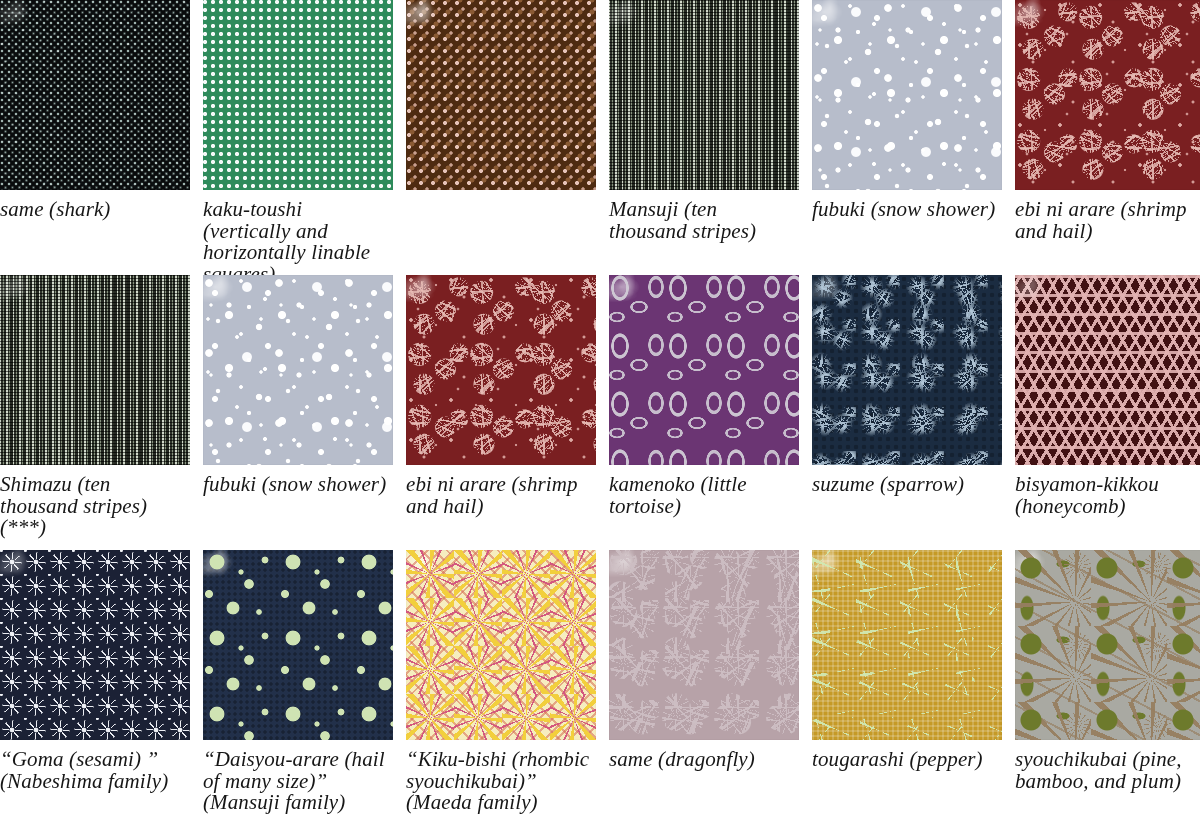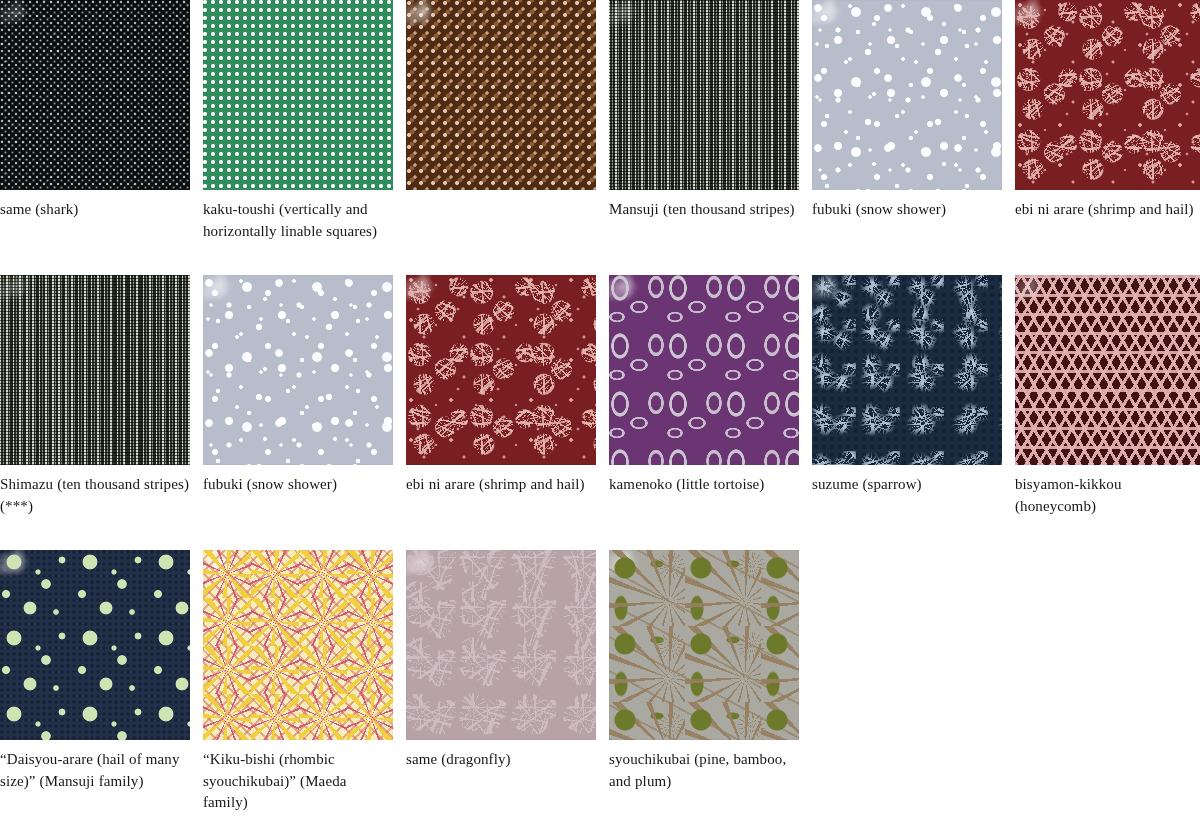--- a/index.html
+++ b/index.html
@@ -42,26 +42,27 @@
     pointer-events: none;
     background:
       radial-gradient(ellipse 26px 16px at 24px 26px, rgba(255,255,255,0.55), rgba(255,255,255,0) 72%),
       radial-gradient(ellipse 12px 26px at 30px 22px, rgba(255,255,255,0.42), rgba(255,255,255,0) 70%),
       radial-gradient(ellipse 30px 10px at 18px 34px, rgba(255,255,255,0.30), rgba(255,255,255,0) 75%);
     mix-blend-mode: screen;
     opacity: 0.85;
   }
   .swatch.dark-glare .glare { opacity: 0.5; }
   .caption {
-    font-size: 15px;
+    font-size: 21px;
     line-height: 21.5px;
     padding-top: 9px;
     padding-right: 12px;
     letter-spacing: 0.1px;
     word-spacing: 0.2px;
+    font-style: italic;
   }
 
   
 
   
   .p-same {
     background-color: #0d1113;
     background-image:
       radial-gradient(circle at 2px 2px, #b9c9c6 1.05px, rgba(185,201,198,0) 1.7px),
       radial-gradient(circle at 2px 2px, #a8bab7 0.95px, rgba(168,186,183,0) 1.6px);
@@ -455,36 +456,48 @@
       </div>
       <div class="caption">suzume (sparrow)</div>
     </div>
     <div class="cell">
       <div class="swatch p-bisyamon dark-glare">
         <div class="glare"></div>
       </div>
       <div class="caption">bisyamon-kikkou (honeycomb)</div>
     </div>
     <div class="cell">
+      <div class="swatch p-goma dark-glare">
+        <div class="glare"></div>
+      </div>
+      <div class="caption">“Goma (sesami) ” (Nabeshima family)</div>
+    </div>
+    <div class="cell">
       <div class="swatch p-daisyou">
         <div class="glare"></div>
       </div>
       <div class="caption">“Daisyou-arare (hail of many size)” (Mansuji family)</div>
     </div>
     <div class="cell">
       <div class="swatch p-kiku">
         <div class="glare"></div>
       </div>
       <div class="caption">“Kiku-bishi (rhombic syouchikubai)” (Maeda family)</div>
     </div>
     <div class="cell">
       <div class="swatch p-tombo">
         <div class="glare"></div>
       </div>
       <div class="caption">same (dragonfly)</div>
     </div>
     <div class="cell">
+      <div class="swatch p-tougarashi">
+        <div class="glare"></div>
+      </div>
+      <div class="caption">tougarashi (pepper)</div>
+    </div>
+    <div class="cell">
       <div class="swatch p-syouchikubai">
         <div class="glare"></div>
       </div>
       <div class="caption">syouchikubai (pine, bamboo, and plum)</div>
     </div>
   </div>
 
 </body></html>

